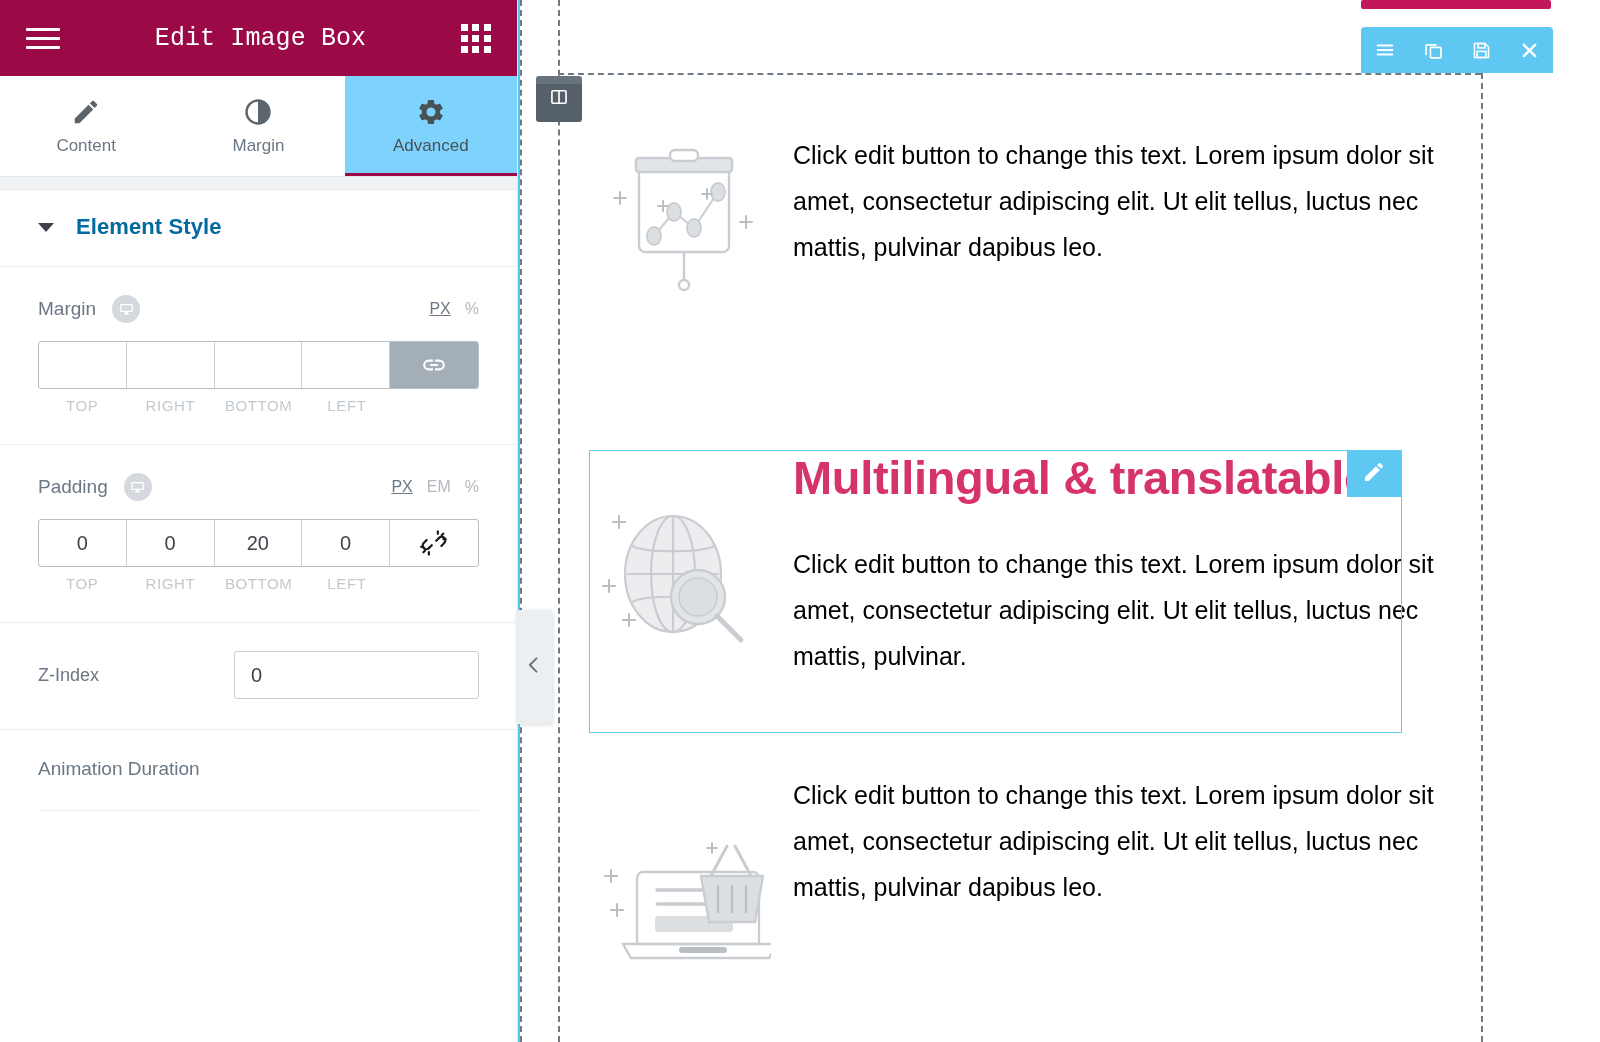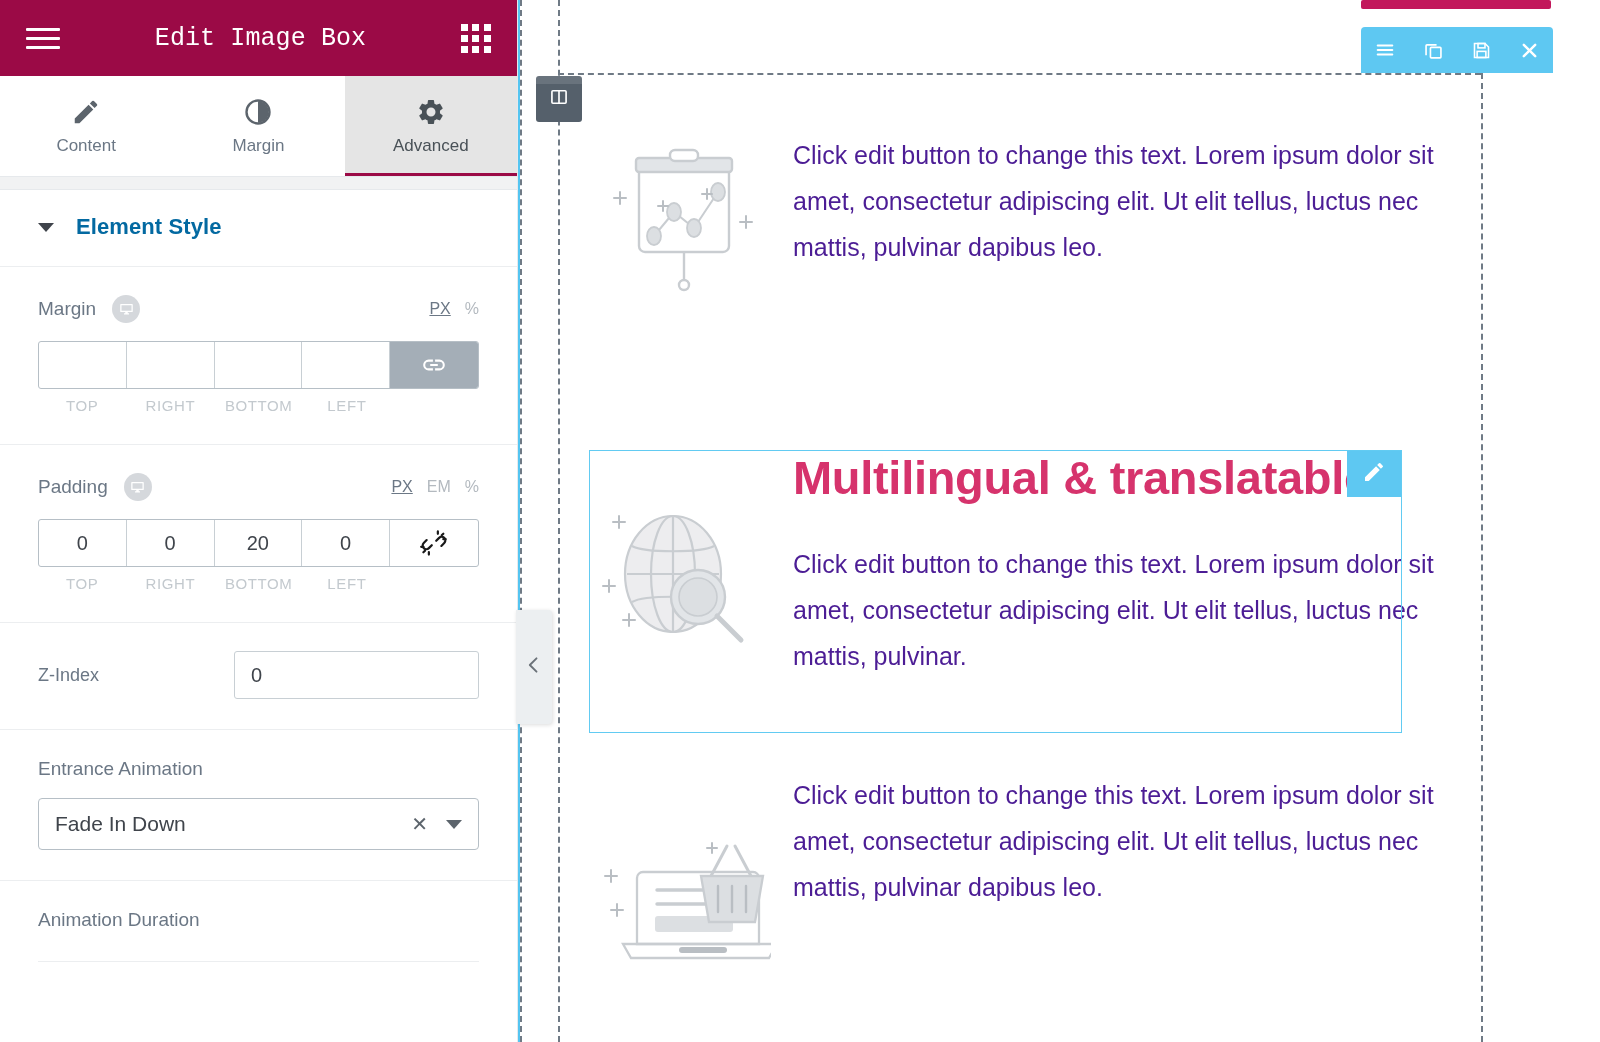--- a/index.html
+++ b/index.html
@@ -36,21 +36,21 @@
   .grid-icon i { display: block; width: 7px; height: 7px; background: #fff; }
 
   
   .tabs { display: flex; height: 100px; background: #fff; }
   .tab {
     flex: 1; display: flex; flex-direction: column;
     align-items: center; justify-content: center; gap: 9px;
     cursor: pointer; position: relative;
     color: #6b7785; font-size: 17px;
   }
-  .tab.active { background: #e5e5e5; color: #495157; }
+  .tab.active { background: #7dd3fc; color: #495157; }
   .tab.active::after {
     content:""; position: absolute; left: 0; right: 0; bottom: 0;
     height: 3px; background: #9B0A46;
   }
   .tab .tico { height: 30px; display: flex; align-items: center; }
   .tab svg { display: block; }
 
   .panel-sep { height: 14px; background: #f1f2f3; border-top: 1px solid #e6e9ec; border-bottom: 1px solid #e6e9ec; }
 
   
@@ -164,21 +164,21 @@
   
   .block { position: absolute; display: flex; }
   .blk-ico { width: 215px; display: flex; align-items: flex-start; justify-content: center; padding-top: 8px; }
   .blk-txt { flex: 1; }
   .blk-h {
     color: #D6336C; font-size: 47px; font-weight: 700;
     line-height: 1.12; letter-spacing: -0.3px; margin-bottom: 36px;
     white-space: nowrap;
   }
   .blk-p {
-    color: #4c1d95; font-size: 25px; line-height: 1.84; font-weight: 400;
+    color: #000000; font-size: 25px; line-height: 1.84; font-weight: 400;
   }
 
   
   .sel-frame {
     position: absolute; border: 1px solid #62cbf2; pointer-events: none;
   }
   .edit-badge {
     position: absolute; width: 54px; height: 46px; background: #5ec8f2;
     display: flex; align-items: center; justify-content: center; cursor: pointer;
   }
@@ -327,28 +327,20 @@
       </div>
     </div>
 
     <div class="control bordered">
       <div class="zrow">
         <span class="ctl-label">Z-Index</span>
         <span class="text-input" placeholder="0">0</span>
       </div>
     </div>
 
-    <div class="control bordered ctl-pad-bottom">
-      <div class="stack-label">Entrance Animation</div>
-      <div class="select-box">
-        <span class="sv">Fade In Down</span>
-        <span class="clear">✕</span>
-        <span class="caret-dn"></span>
-      </div>
-    </div>
 
     <div class="control bordered">
       <div class="dur-row">
         <span class="ctl-label">Animation Duration</span>
       </div>
     </div>
 
     <div style="border-top:1px solid #eceef0;margin:0 38px;"></div>
   </aside>
 

